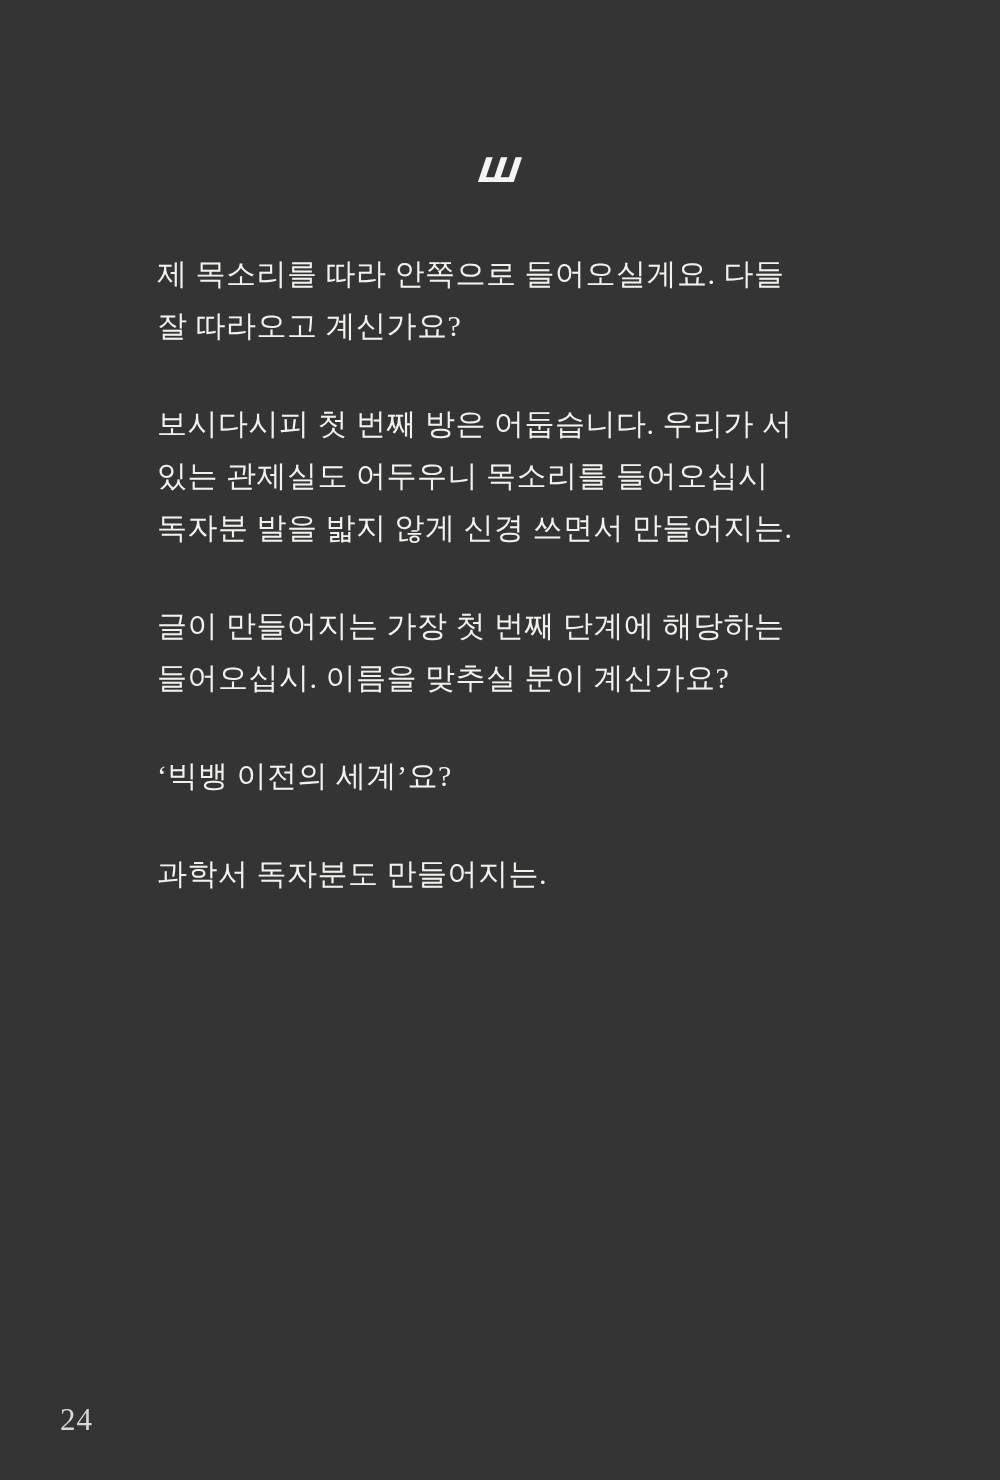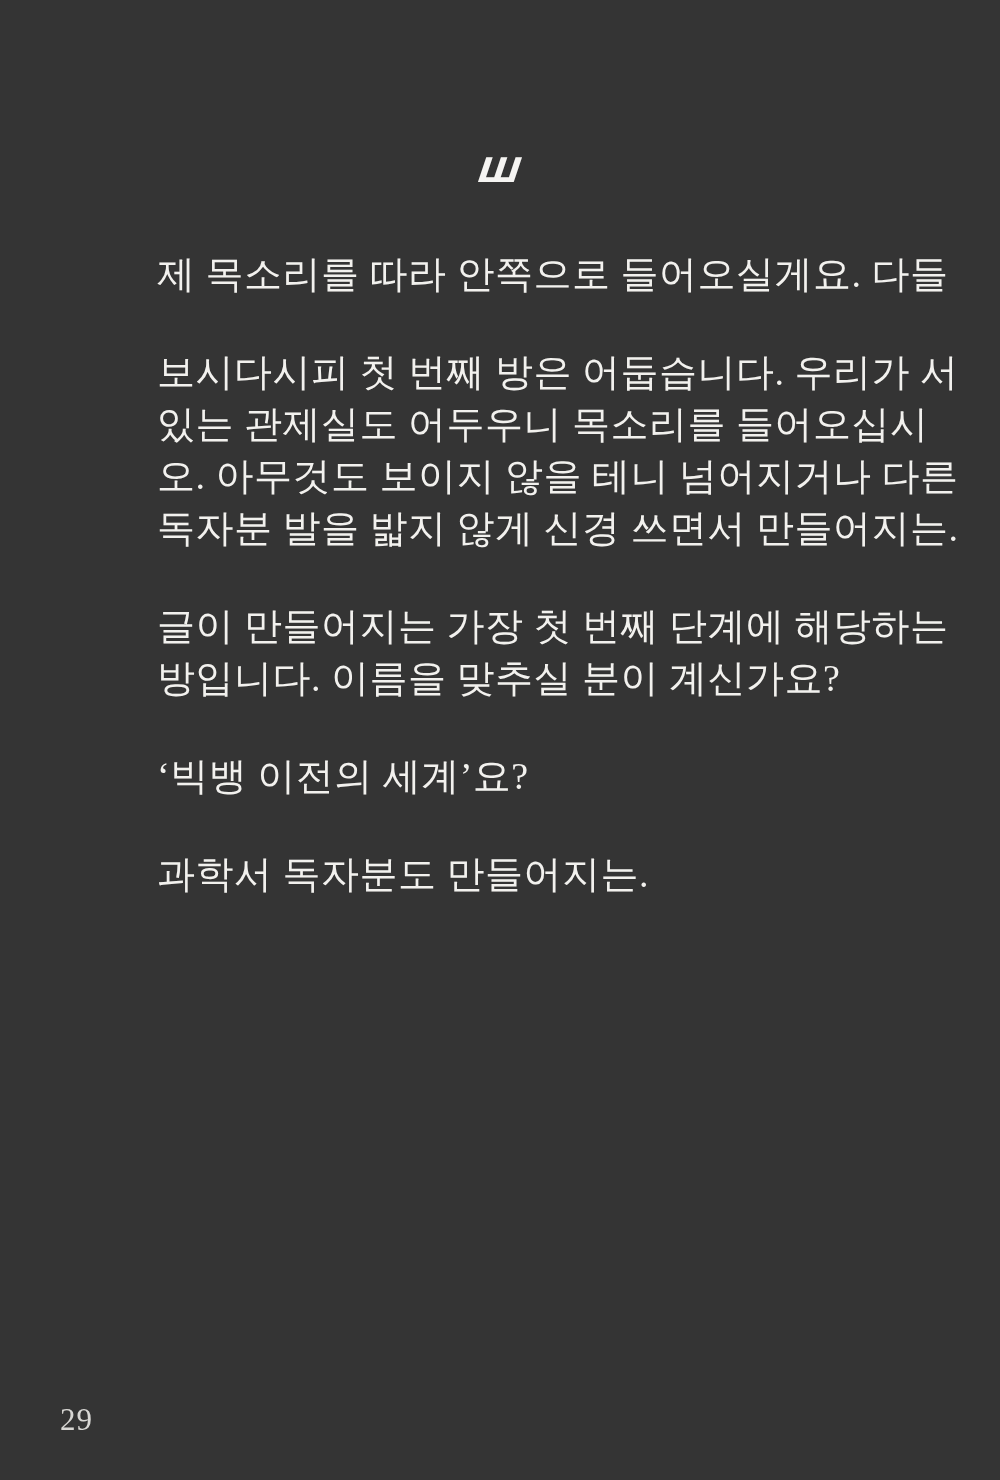--- a/index.html
+++ b/index.html
@@ -30,21 +30,21 @@
     font-size: 34px;
     line-height: 44px;
     color: #f5f4f2;
     transform: skewX(-8deg);
     letter-spacing: 0;
   }
   .body-text {
     margin-left: 157px;
     width: 700px;
     color: #f2f1ee;
-    font-size: 38px;
+    font-size: 30px;
     line-height: 52px;
     letter-spacing: 0.5px;
   }
   .body-text p {
     margin: 0 0 46px 0;
   }
   .body-text .text-line {
     display: block;
     white-space: nowrap;
   }
@@ -63,34 +63,34 @@
 
 <div class="page">
 
   <div class="logo-row">
     <span class="logo-glyph">Ш</span>
   </div>
 
   <div class="body-text" id="body-text">
       <p>
         <span class="text-line">제 목소리를 따라 안쪽으로 들어오실게요. 다들</span>
+        <span class="text-line">잘 따라오고 계신가요?</span>
       </p>
       <p>
         <span class="text-line">보시다시피 첫 번째 방은 어둡습니다. 우리가 서</span>
         <span class="text-line">있는 관제실도 어두우니 목소리를 들어오십시</span>
-        <span class="text-line">오. 아무것도 보이지 않을 테니 넘어지거나 다른</span>
         <span class="text-line">독자분 발을 밟지 않게 신경 쓰면서 만들어지는.</span>
       </p>
       <p>
         <span class="text-line">글이 만들어지는 가장 첫 번째 단계에 해당하는</span>
-        <span class="text-line">방입니다. 이름을 맞추실 분이 계신가요?</span>
+        <span class="text-line">들어오십시. 이름을 맞추실 분이 계신가요?</span>
       </p>
       <p>
         <span class="text-line">‘빅뱅 이전의 세계’요?</span>
       </p>
       <p>
         <span class="text-line">과학서 독자분도 만들어지는.</span>
       </p>
     </div>
 
-  <div class="page-number">29</div>
+  <div class="page-number">24</div>
 
 </div>
 
 </body></html>

